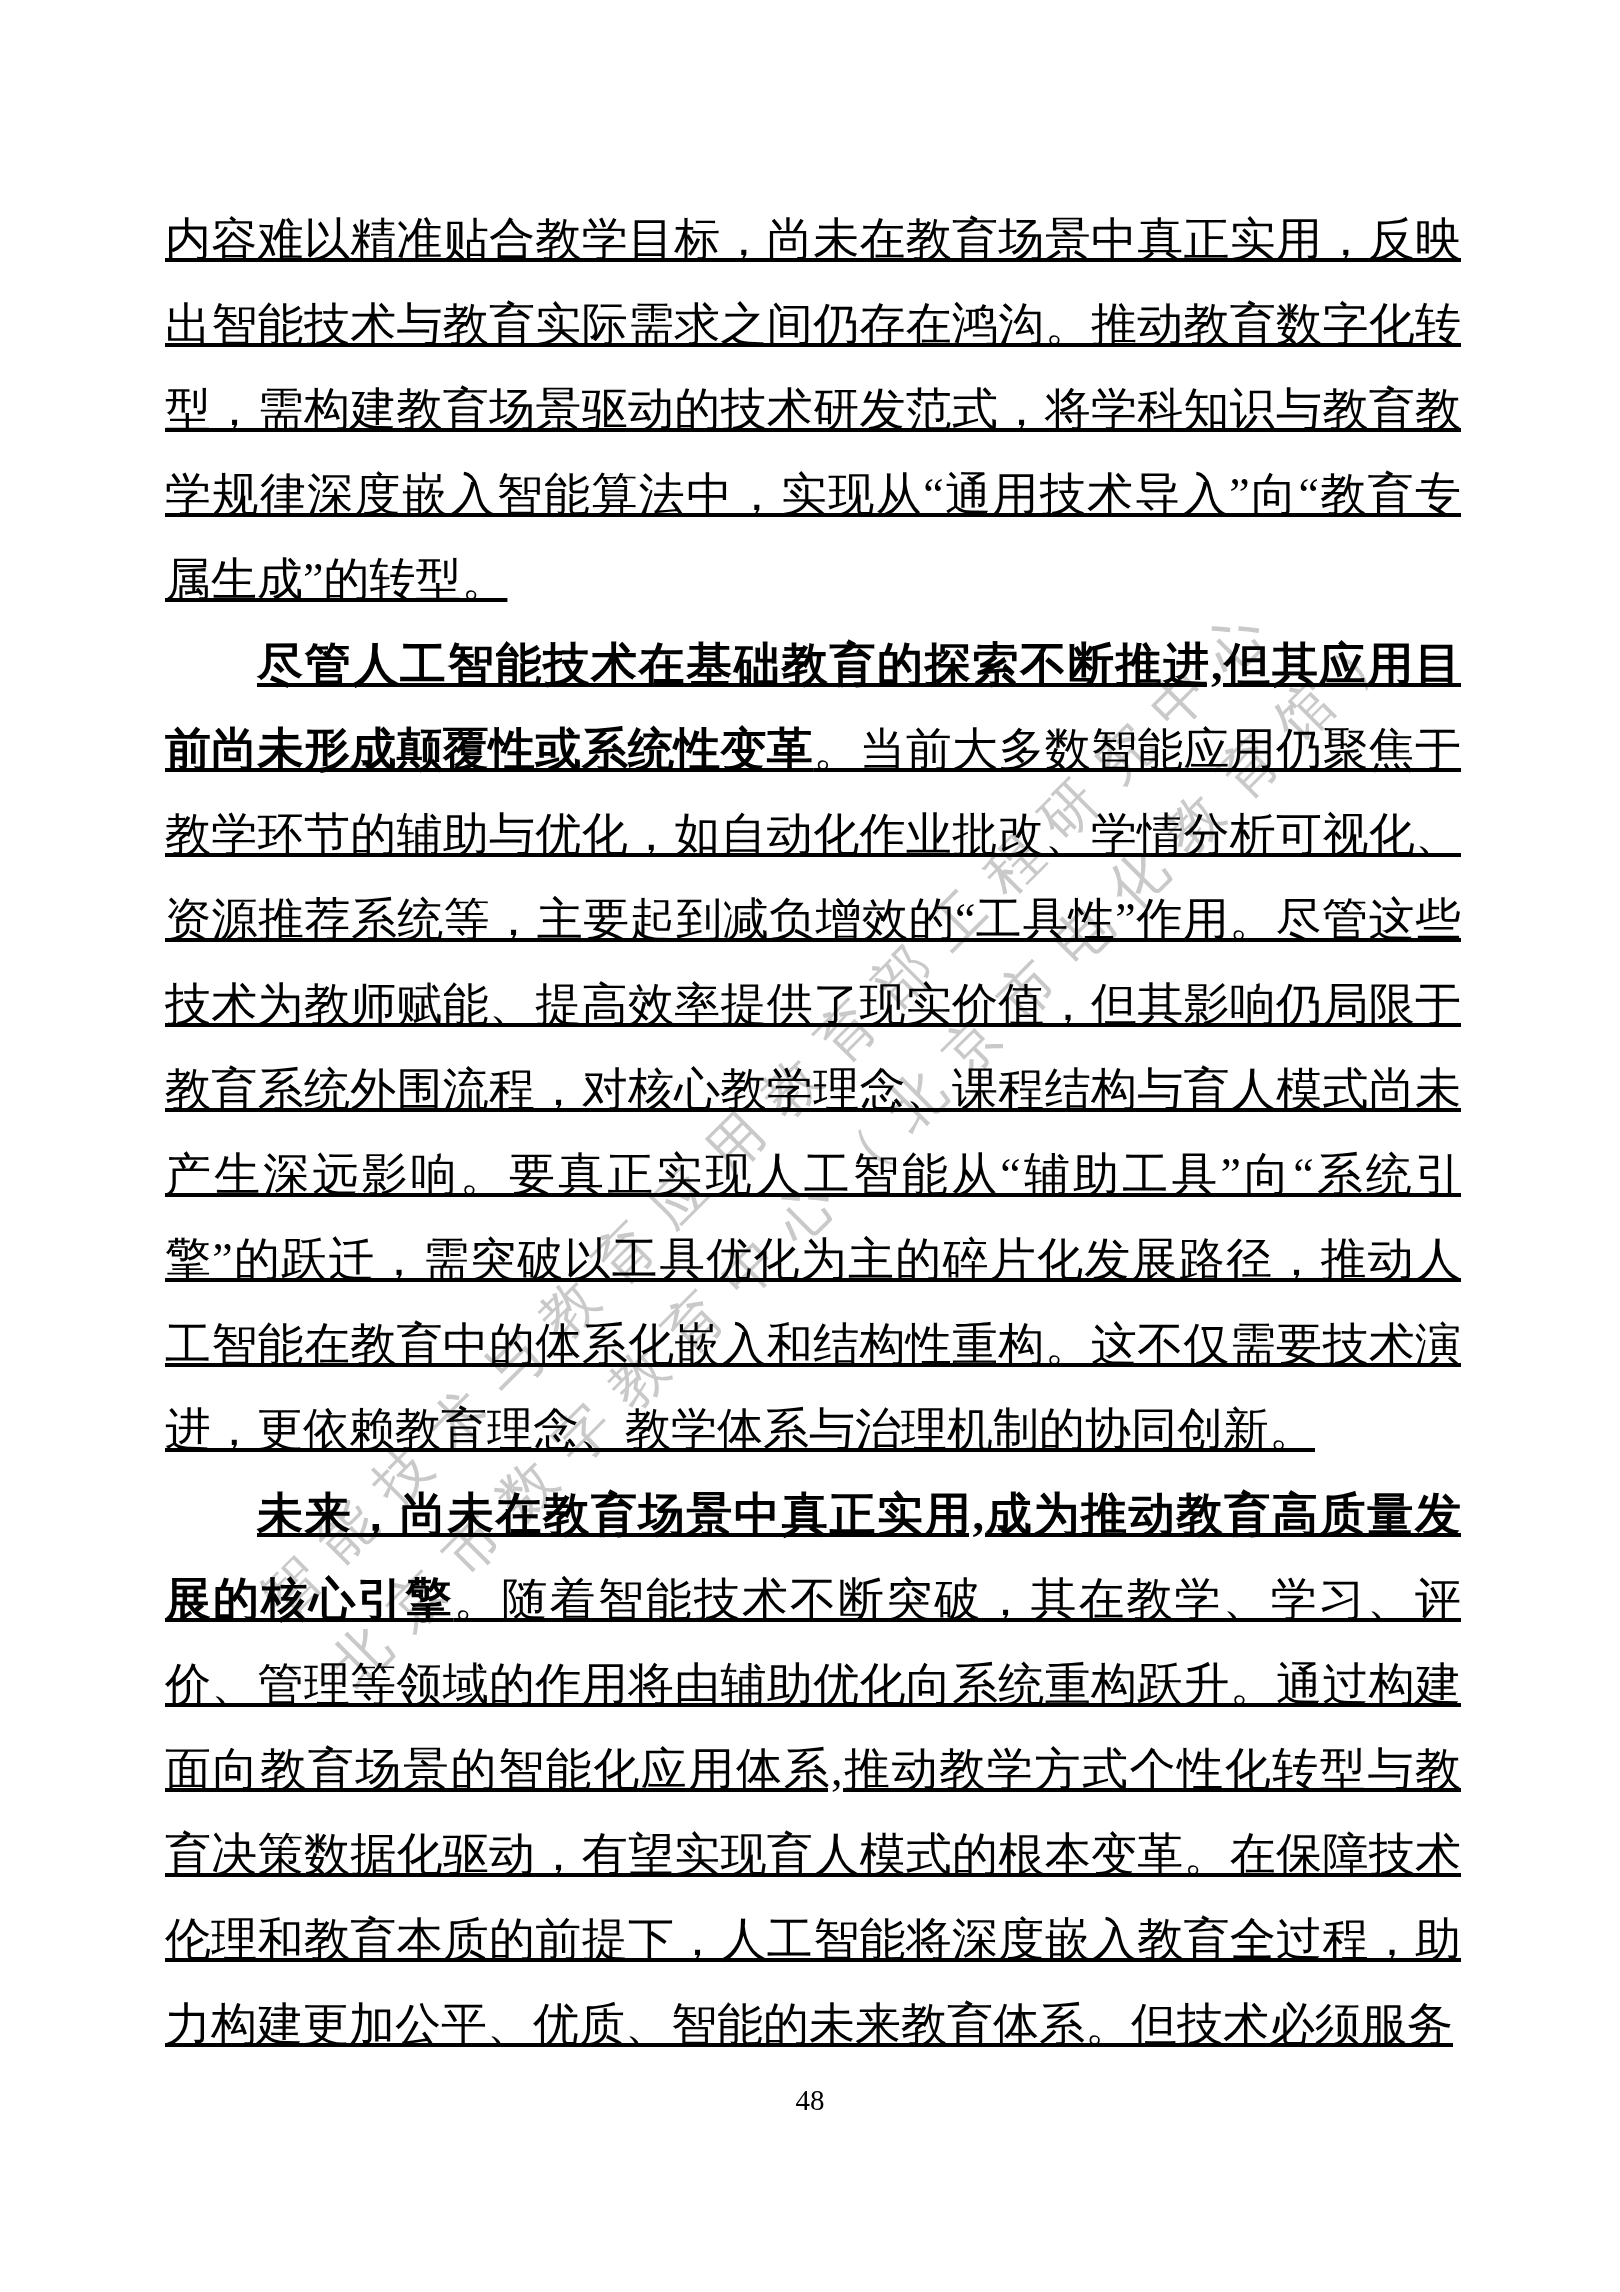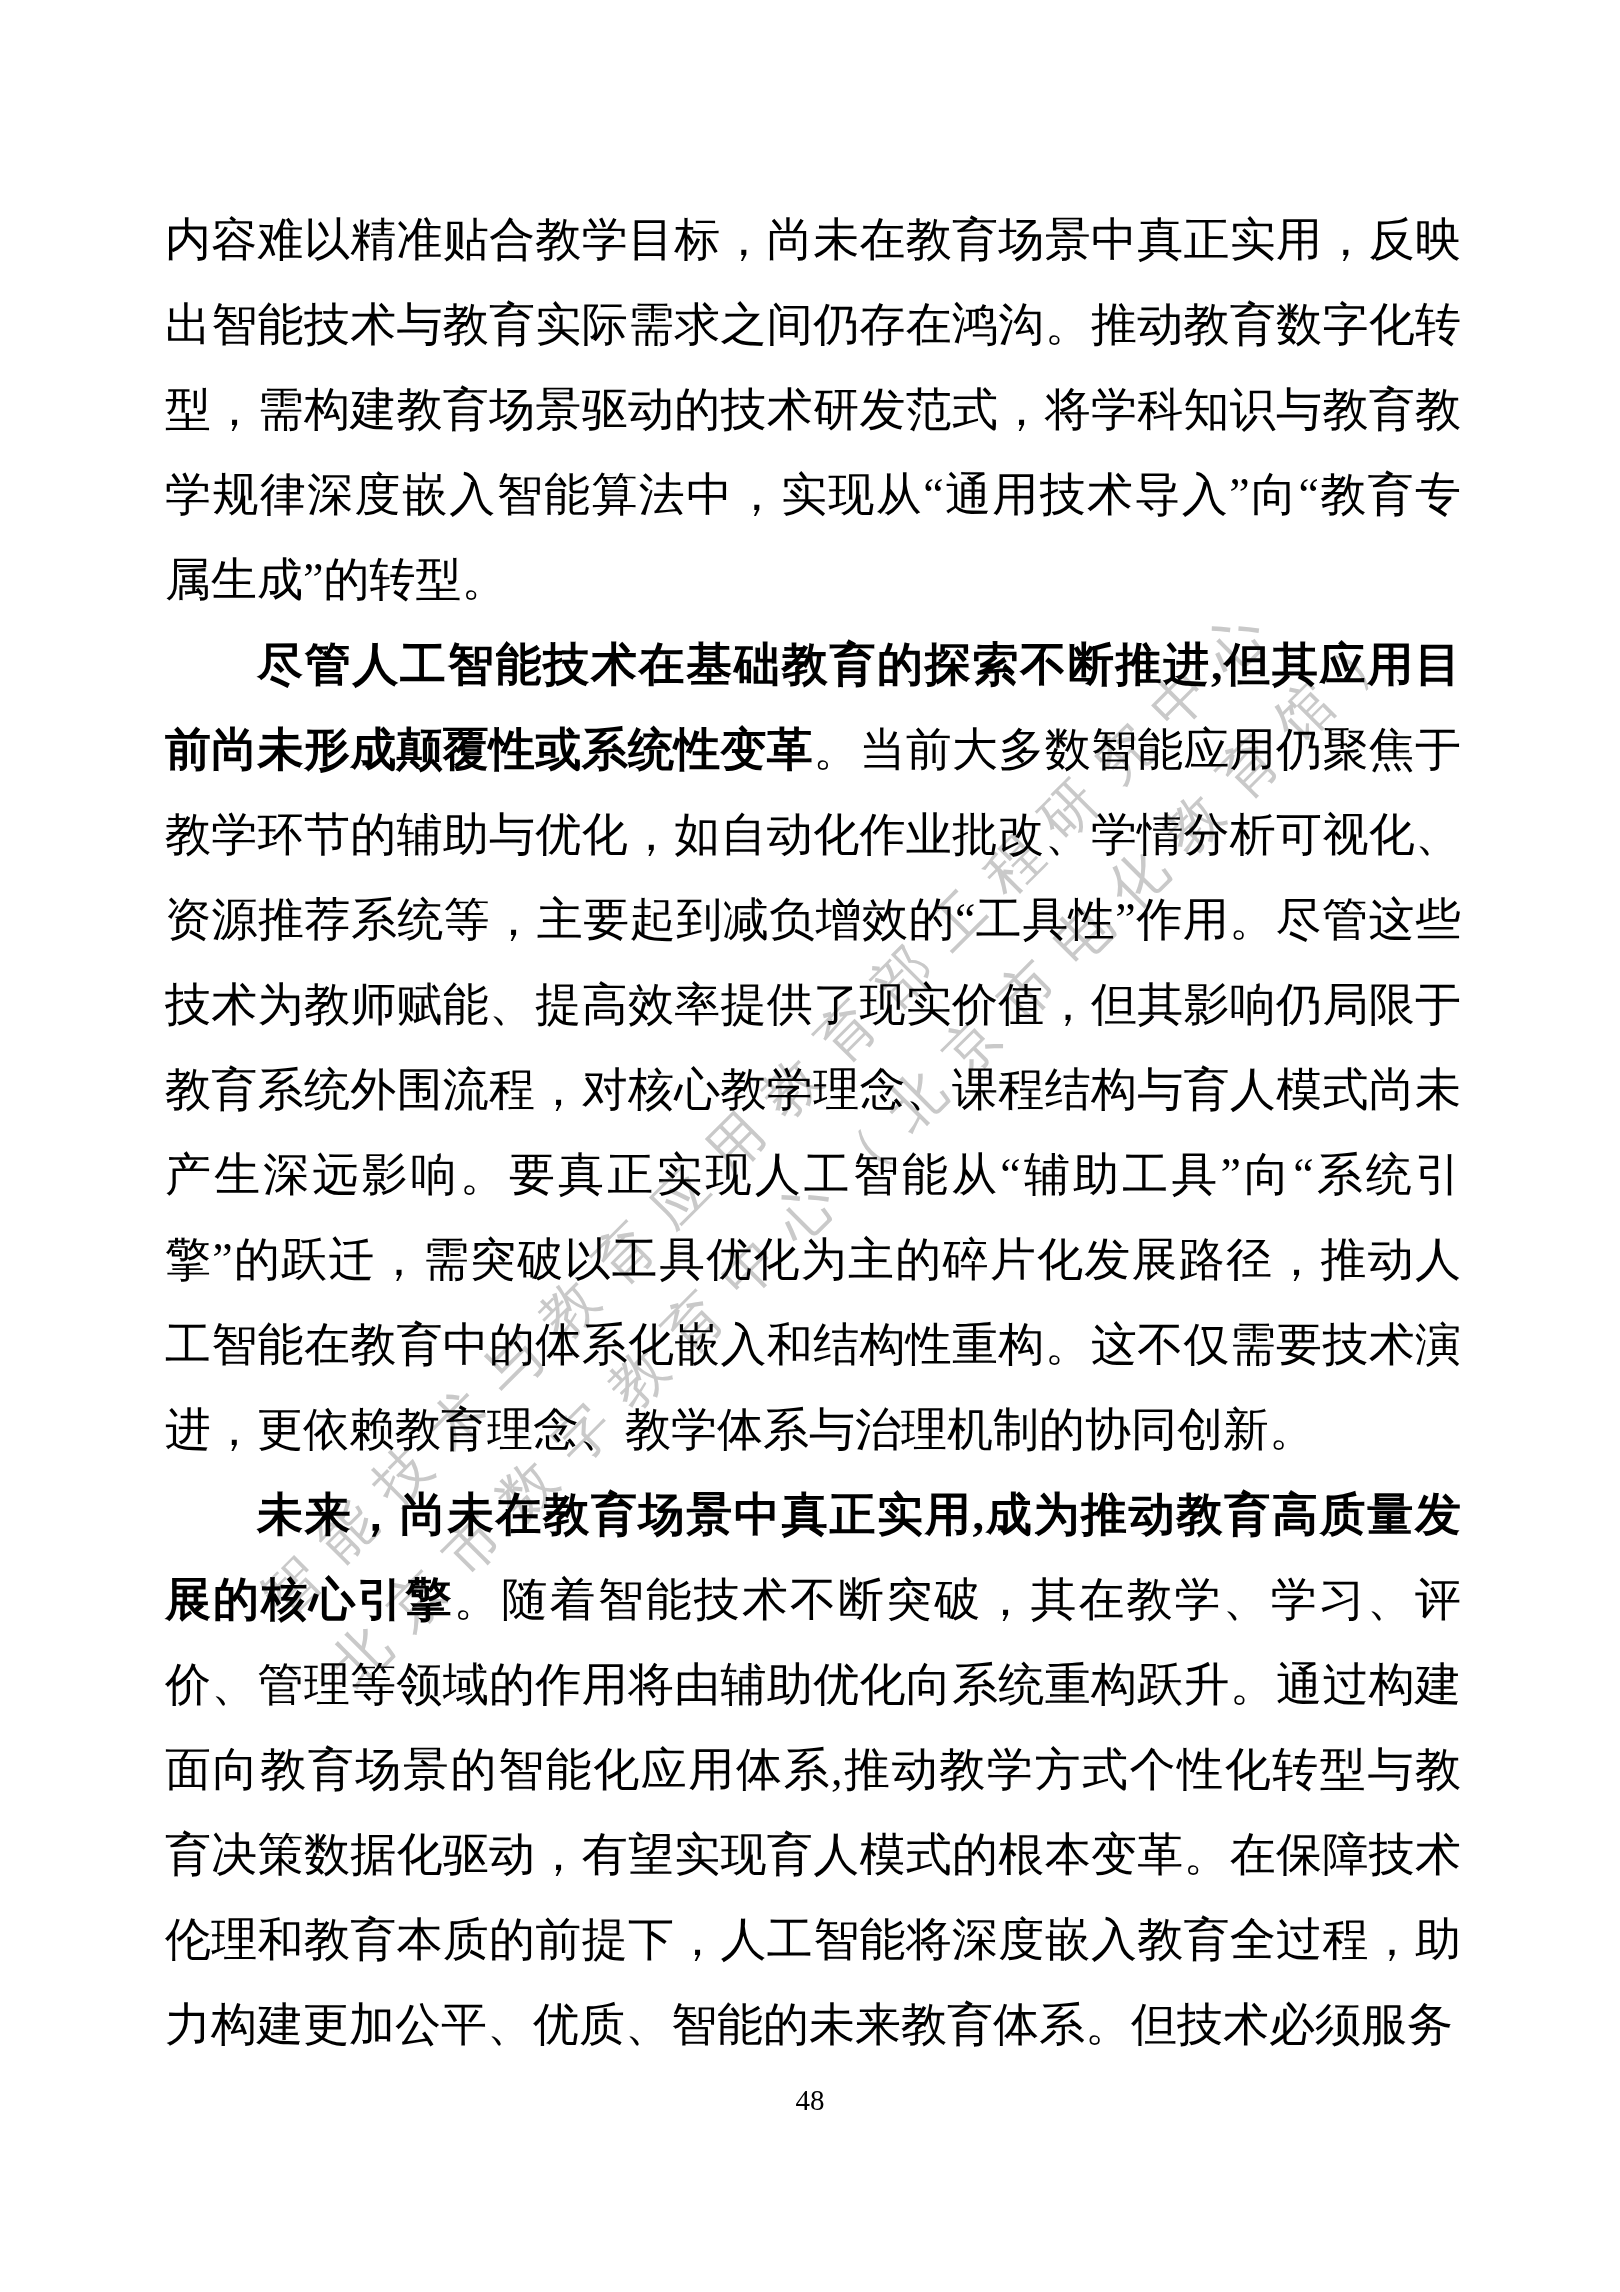--- a/index.html
+++ b/index.html
@@ -32,21 +32,21 @@
     position: absolute;
     left: 165px; top: 197px;
     width: 1296px;
     font-size: 46px;
     line-height: 85px;
     text-align: justify;
     text-align-last: left;
     color: var(--text-color, #000000);
     z-index: 2;
   }
-  .content p { margin: 0; padding: 0; }
+  .content p { margin: 0; padding: 0; text-decoration: underline; }
   .content p.indent { text-indent: 92px; }
   .lead { font-weight: bold; }
   .pagenum {
     position: absolute;
     left: 0; top: 2084px;
     width: 100%;
     text-align: center;
     font-size: 29px;
     color: var(--text-color, #000000);
     z-index: 2;

